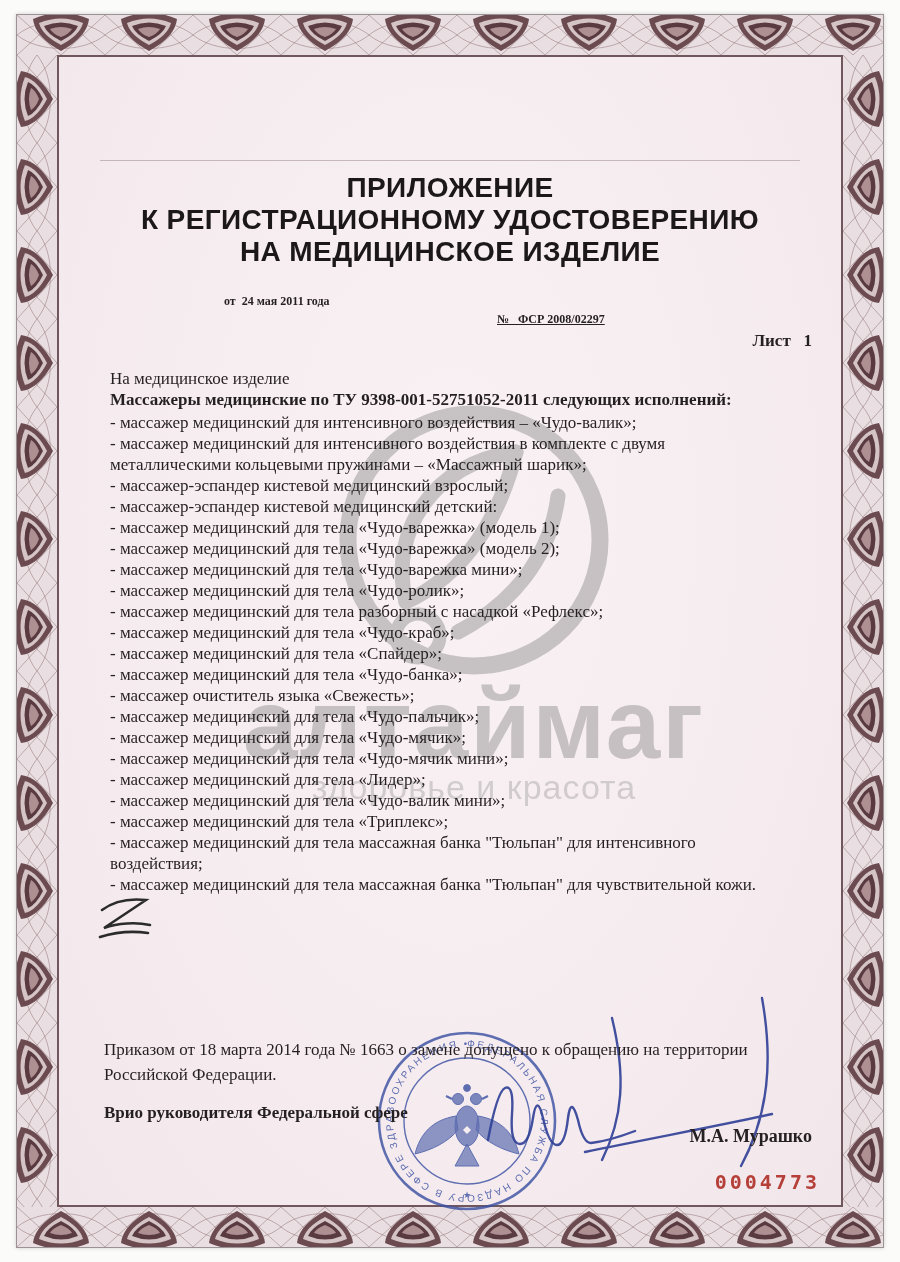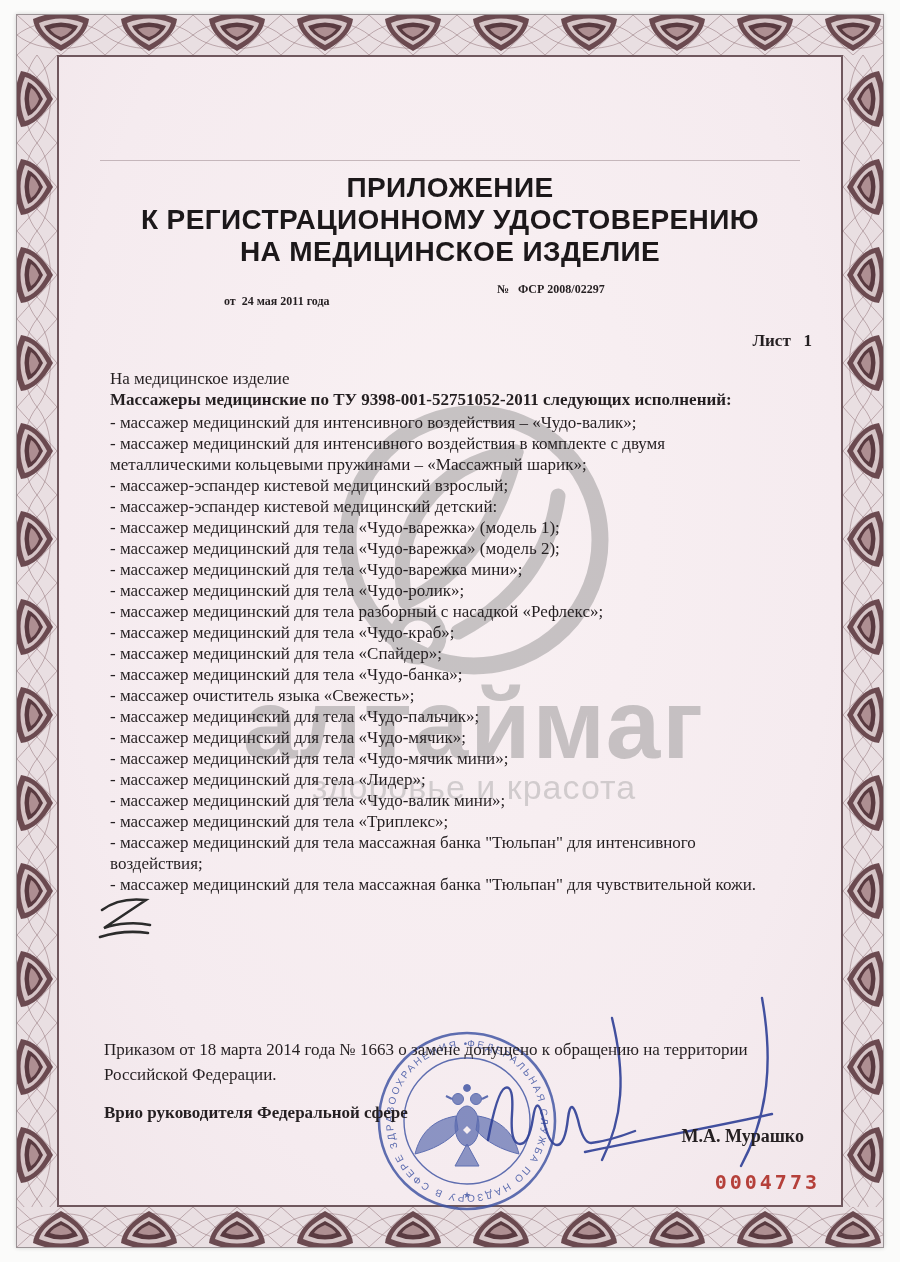--- a/index.html
+++ b/index.html
@@ -126,21 +126,21 @@
   </div>
 
 
   <div class="divider"></div>
 
   <div class="t title" style="left:0;top:172px;width:900px;">ПРИЛОЖЕНИЕ</div>
   <div class="t title" style="left:0;top:204px;width:900px;">К РЕГИСТРАЦИОННОМУ УДОСТОВЕРЕНИЮ</div>
   <div class="t title" style="left:0;top:236px;width:900px;">НА МЕДИЦИНСКОЕ ИЗДЕЛИЕ</div>
 
   <div class="t datebold" style="left:224px;top:294px;">от  24 мая 2011 года</div>
-  <div class="t datebold" style="left:497px;top:282px;">№   ФСР 2008/02297</div>
+  <div class="t datebold" style="left:497px;top:312px;text-decoration:underline;">№   ФСР 2008/02297</div>
 
   <div class="t b" style="right:88px;top:331px;font-size:17px;">Лист   1</div>
 
   <div class="t body17" style="left:110px;top:369px;">На медицинское изделие</div>
   <div class="t b body17" style="left:110px;top:390px;">Массажеры медицинские по ТУ 9398-001-52751052-2011 следующих исполнений:</div>
 
   <div class="t" style="left:110px;top:412px;"><div class="list-line">- массажер медицинский для интенсивного воздействия – «Чудо-валик»;</div><div class="list-line">- массажер медицинский для интенсивного воздействия в комплекте с двумя</div><div class="list-line">металлическими кольцевыми пружинами – «Массажный шарик»;</div><div class="list-line">- массажер-эспандер кистевой медицинский взрослый;</div><div class="list-line">- массажер-эспандер кистевой медицинский детский:</div><div class="list-line">- массажер медицинский для тела «Чудо-варежка» (модель 1);</div><div class="list-line">- массажер медицинский для тела «Чудо-варежка» (модель 2);</div><div class="list-line">- массажер медицинский для тела «Чудо-варежка мини»;</div><div class="list-line">- массажер медицинский для тела «Чудо-ролик»;</div><div class="list-line">- массажер медицинский для тела разборный с насадкой «Рефлекс»;</div><div class="list-line">- массажер медицинский для тела «Чудо-краб»;</div><div class="list-line">- массажер медицинский для тела «Спайдер»;</div><div class="list-line">- массажер медицинский для тела «Чудо-банка»;</div><div class="list-line">- массажер очиститель языка «Свежесть»;</div><div class="list-line">- массажер медицинский для тела «Чудо-пальчик»;</div><div class="list-line">- массажер медицинский для тела «Чудо-мячик»;</div><div class="list-line">- массажер медицинский для тела «Чудо-мячик мини»;</div><div class="list-line">- массажер медицинский для тела «Лидер»;</div><div class="list-line">- массажер медицинский для тела «Чудо-валик мини»;</div><div class="list-line">- массажер медицинский для тела «Триплекс»;</div><div class="list-line">- массажер медицинский для тела массажная банка "Тюльпан" для интенсивного</div><div class="list-line">воздействия;</div><div class="list-line">- массажер медицинский для тела массажная банка "Тюльпан" для чувствительной кожи.</div></div>
 
   <svg style="position:absolute;left:96px;top:892px;" width="66" height="56" viewBox="0 0 66 56">
     <path d="M6 18 C18 9 32 6 50 8 L8 36 C22 31 40 30 54 33 M4 45 C20 40 38 39 52 41" fill="none" stroke="#2b2b2b" stroke-width="2.6" stroke-linecap="round"></path>
@@ -175,17 +175,17 @@
       <path d="M152 30 C 166 88 163 130 142 172"></path>
       <path d="M302 10 C 313 72 309 126 281 178"></path>
       <path d="M125 164 C 192 150 258 138 312 126"></path>
     </g>
   </svg>
 
   <div class="t body17" style="left:104px;top:1040px;">Приказом от 18 марта 2014 года № 1663 о замене допущено к обращению на территории</div>
   <div class="t body17" style="left:104px;top:1065px;">Российской Федерации.</div>
 
   <div class="t b body17" style="left:104px;top:1103px;">Врио руководителя Федеральной сфере</div>
-  <div class="t b" style="right:96px;top:1126px;font-size:18px;">М.А. Мурашко</div>
+  <div class="t b" style="right:88px;top:1126px;font-size:18px;">М.А. Мурашко</div>
 
   <div class="t serial" style="right:80px;top:1170px;">0004773</div>
 
 </div>
 
 </body></html>

